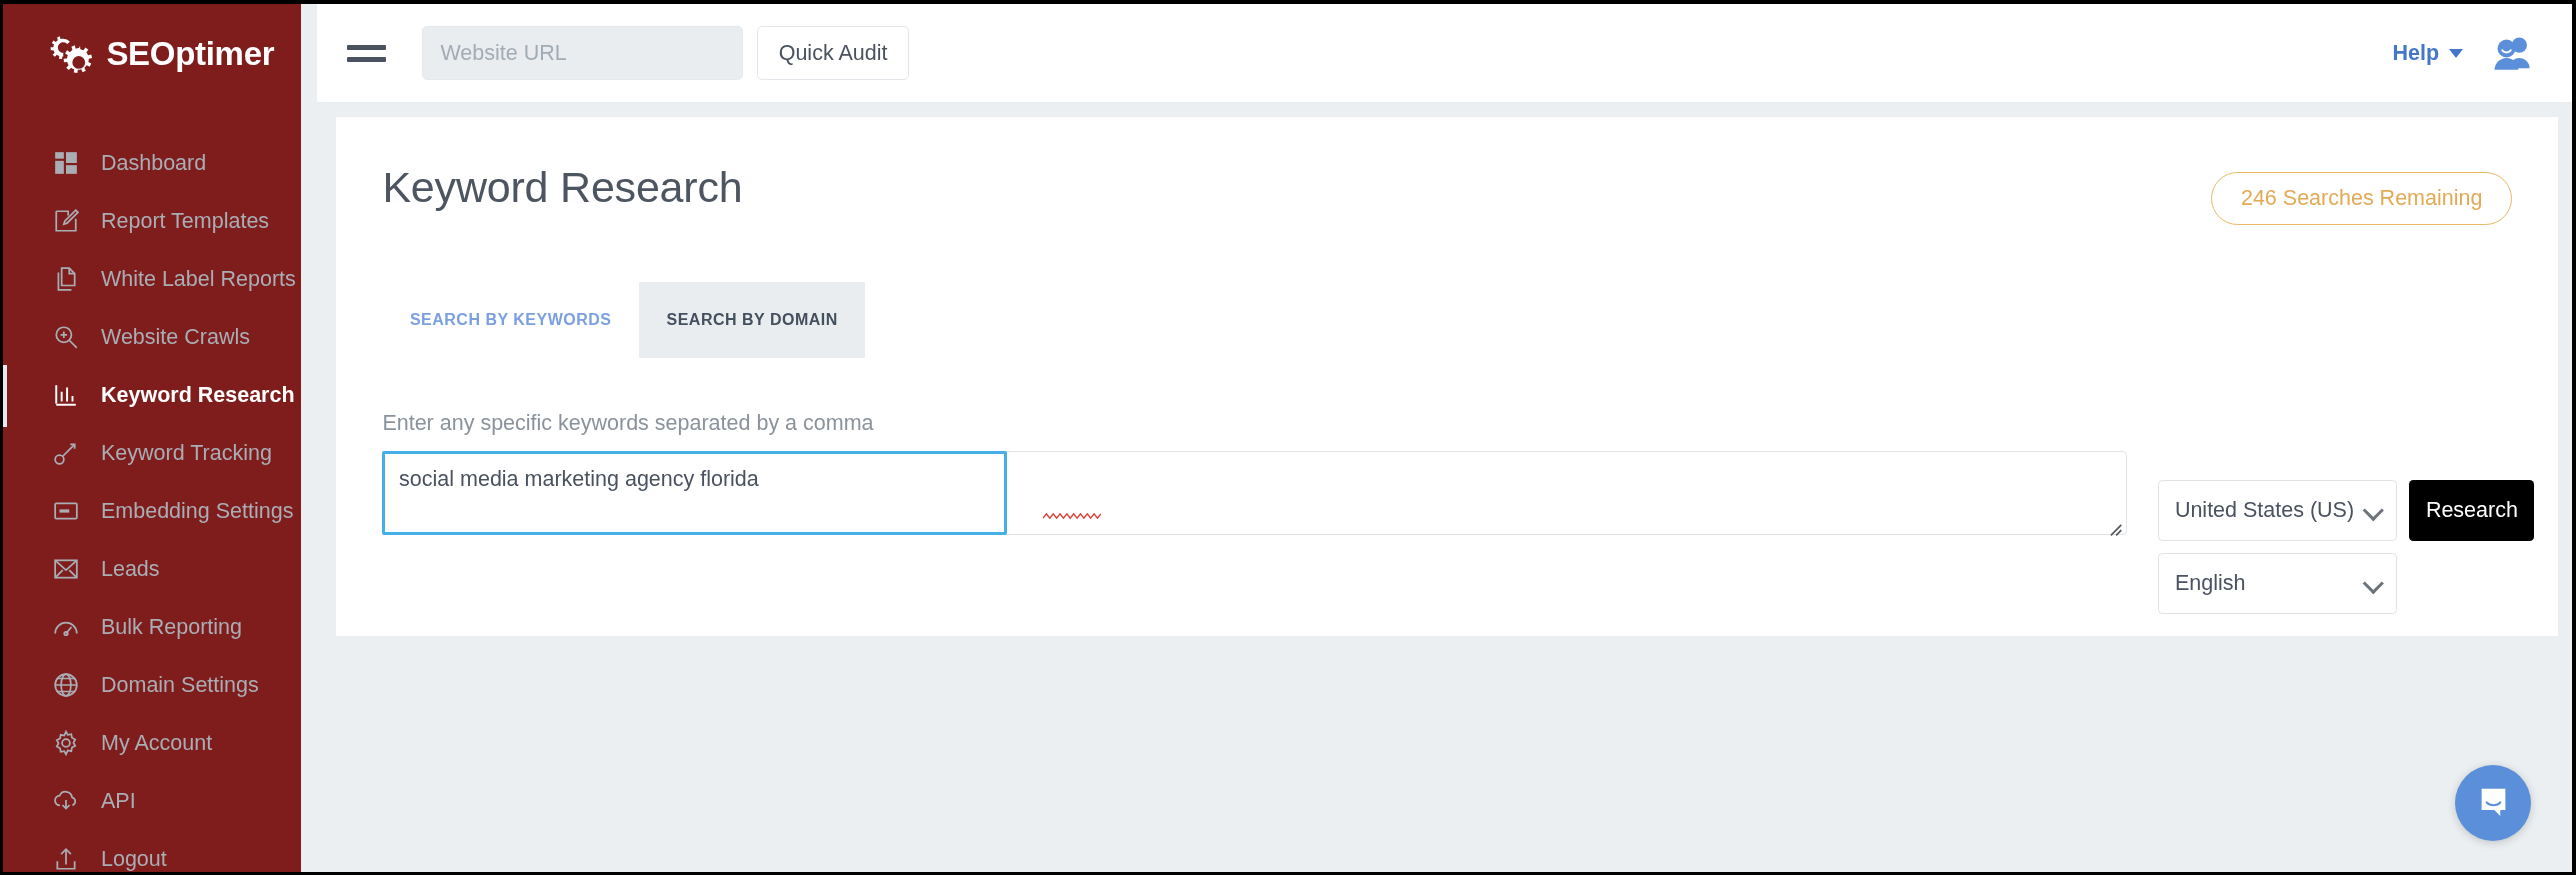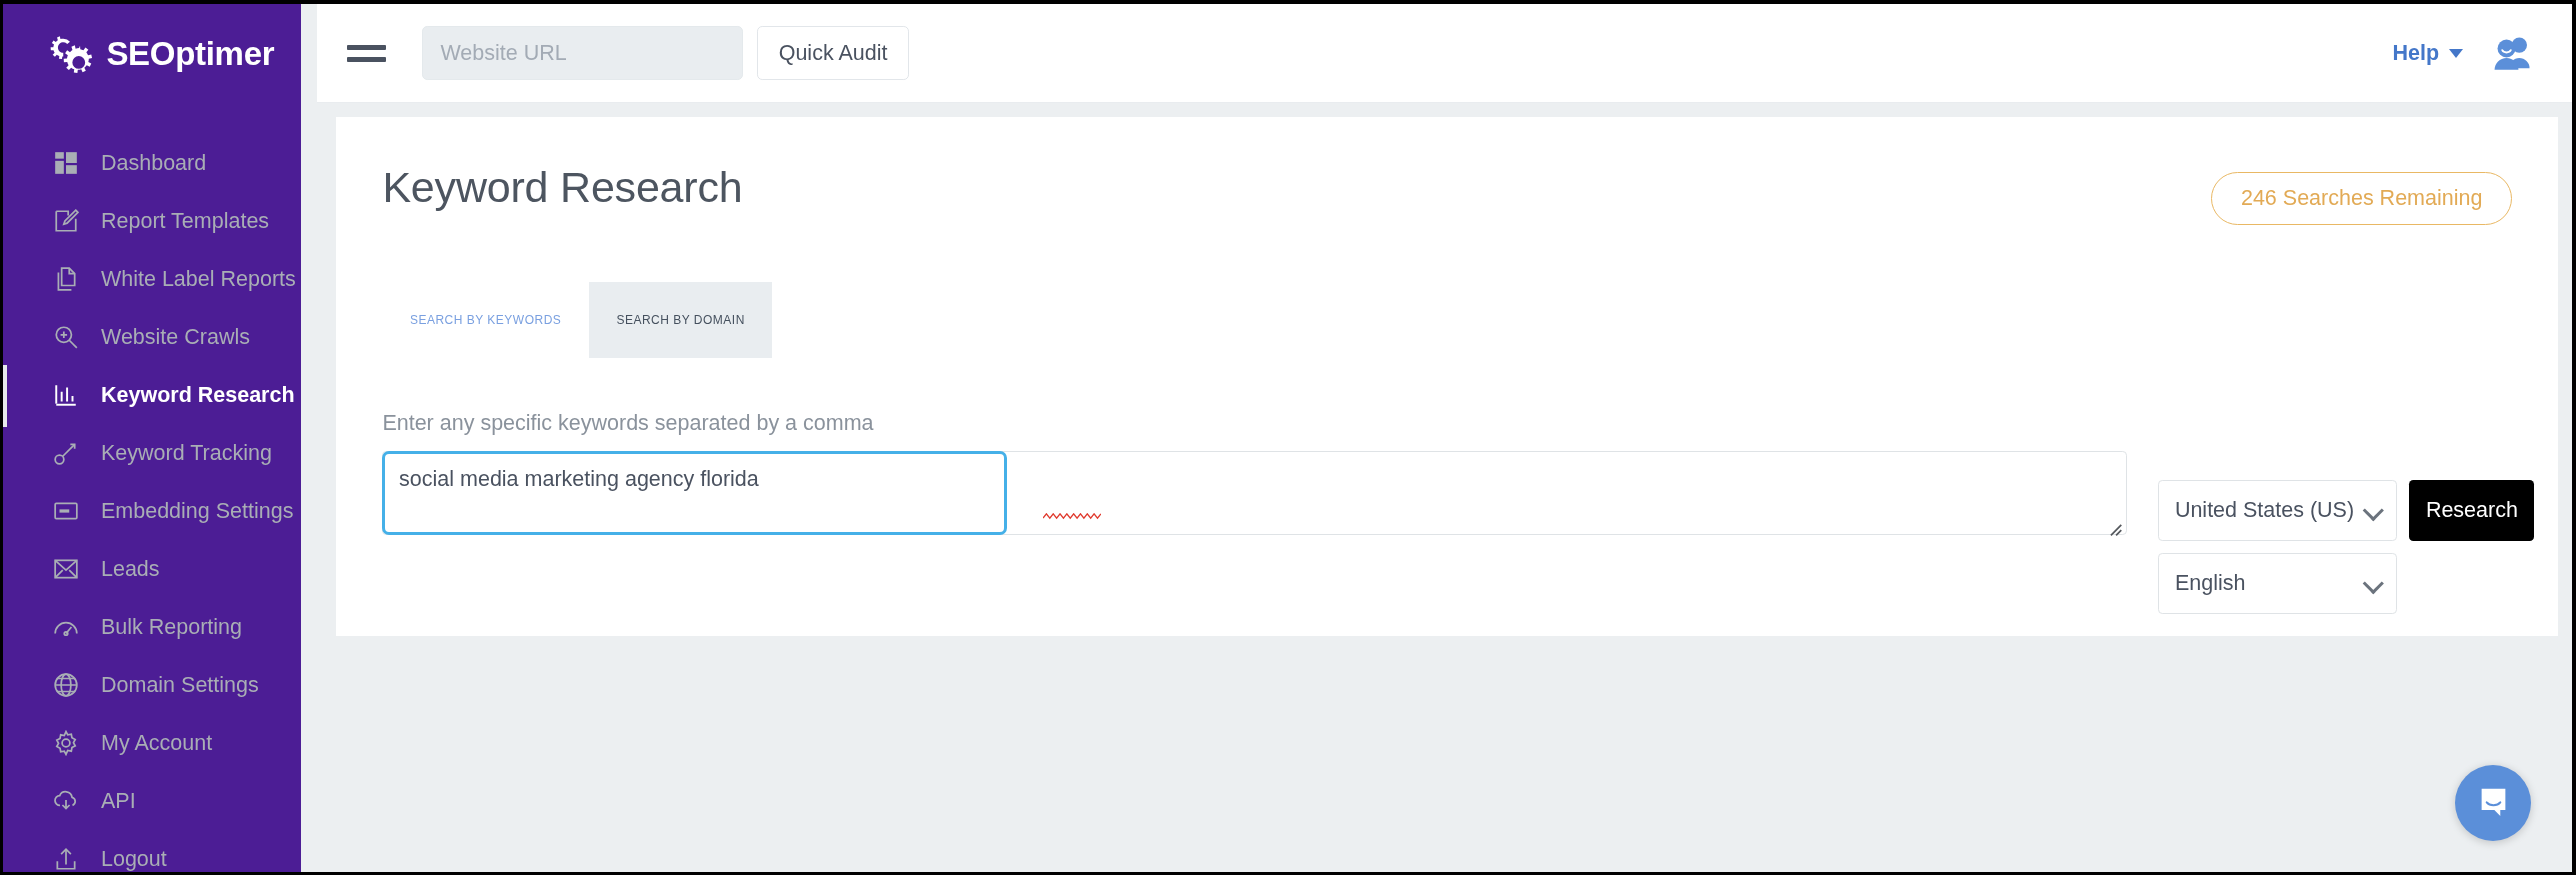--- a/index.html
+++ b/index.html
@@ -14,21 +14,21 @@
     left: 3.4px; top: 4.3px;
     width: 2569px; height: 868px;
     background: #eceff1;
     overflow: hidden;
   }
 
   
   .sidebar {
     position: absolute; left: 0; top: 0;
     width: 298px; height: 868px;
-    background: #4c1d95;
+    background: #7f1d1d;
   }
   .brand {
     height: 99px;
     display: flex; align-items: center;
     padding-left: 45px;
     gap: 12px;
   }
   .brand-mark { width: 46px; height: 46px; flex: none; }
   .brand-text {
     color: #ffffff;
@@ -159,22 +159,22 @@
     cursor: pointer;
   }
   .tabs {
     margin-top: 57px;
     display: flex; align-items: stretch;
     height: 76px;
   }
   .tab {
     display: flex; align-items: center; justify-content: center;
     padding: 0 27.5px;
-    font-size: 12px;
-    font-weight: 400;
+    font-size: 16px;
+    font-weight: 700;
     letter-spacing: 0.5px;
     cursor: pointer;
   }
   .tab.inactive { color: #7aa0e0; }
   .tab.active { color: #45505e; background: #e9edf0; }
   .field-label {
     margin-top: 53px;
     font-size: 21.5px;
     color: #8a929c;
   }
@@ -199,21 +199,21 @@
     left: 1722px; top: 67px;
     width: 19px; height: 19px;
     pointer-events: none;
   }
   .textarea-focus {
     position: absolute;
     left: 0; top: 0;
     width: 625px; height: 84px;
     background: #ffffff;
     border: 3.4px solid #45b0e8;
-    border-radius: 7px;
+    border-radius: 2px;
     padding: 12px 13.7px;
     font-family: "Liberation Sans", sans-serif;
     font-size: 21.5px;
     color: #4a5260;
     resize: none;
     outline: none;
     line-height: 1.25;
   }
   .spell-overlay {
     position: absolute;

